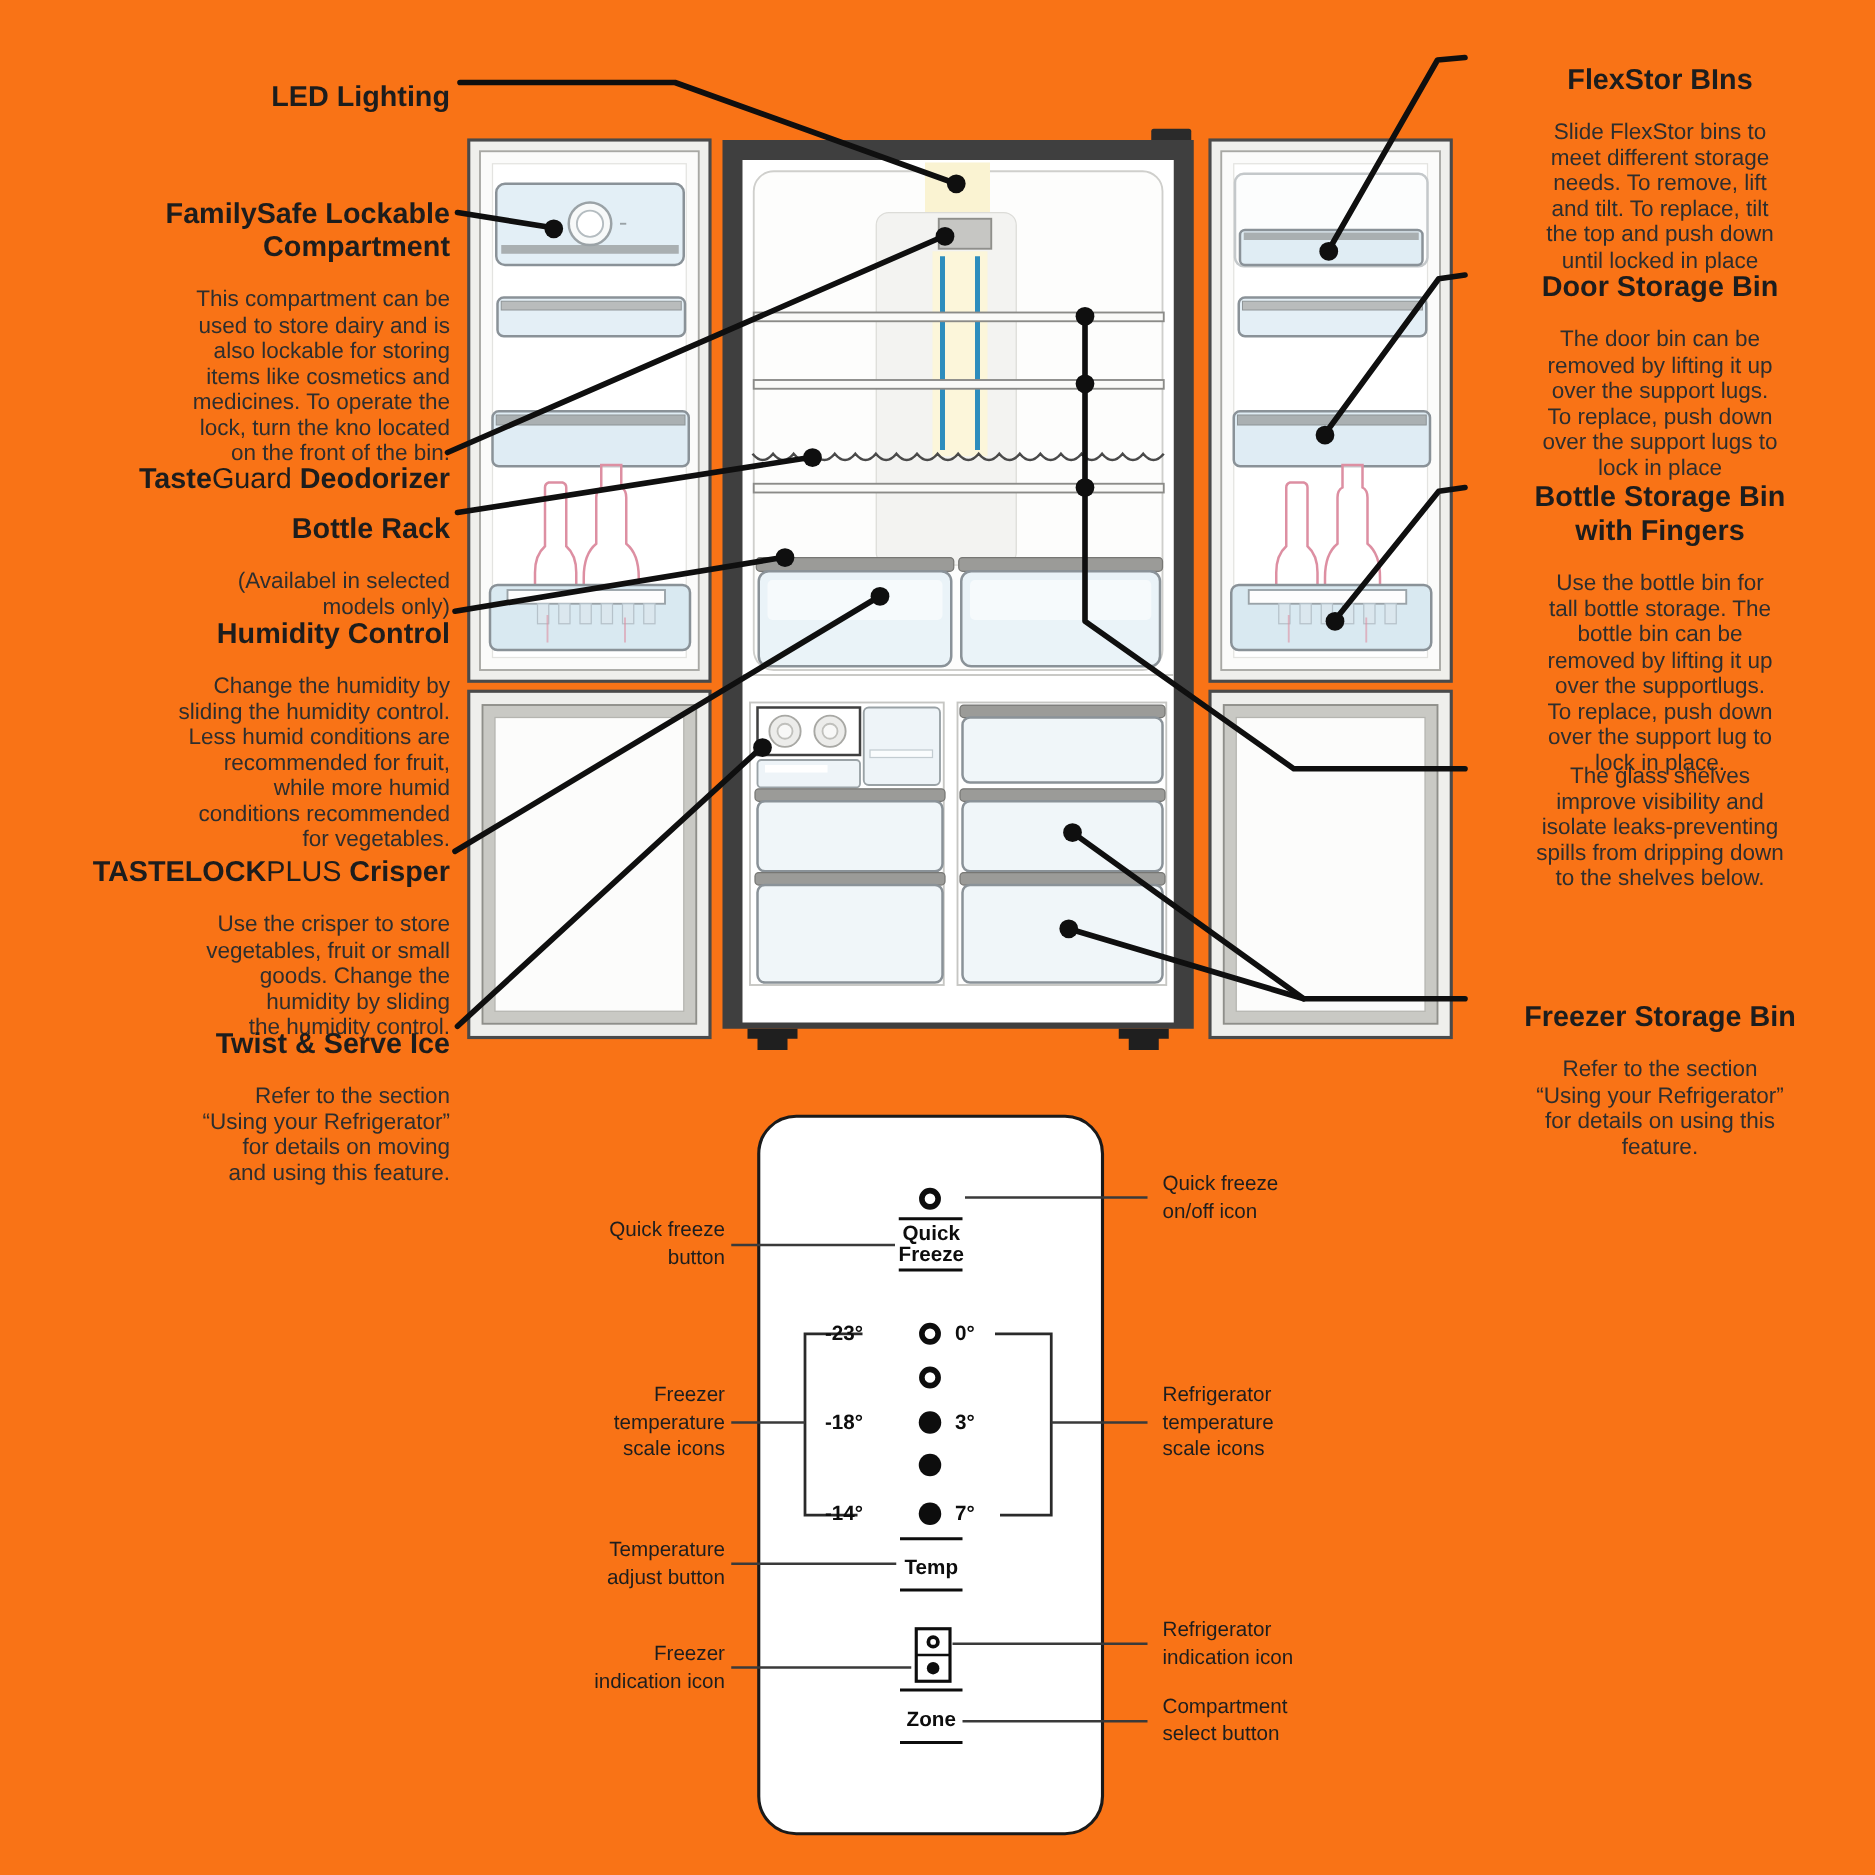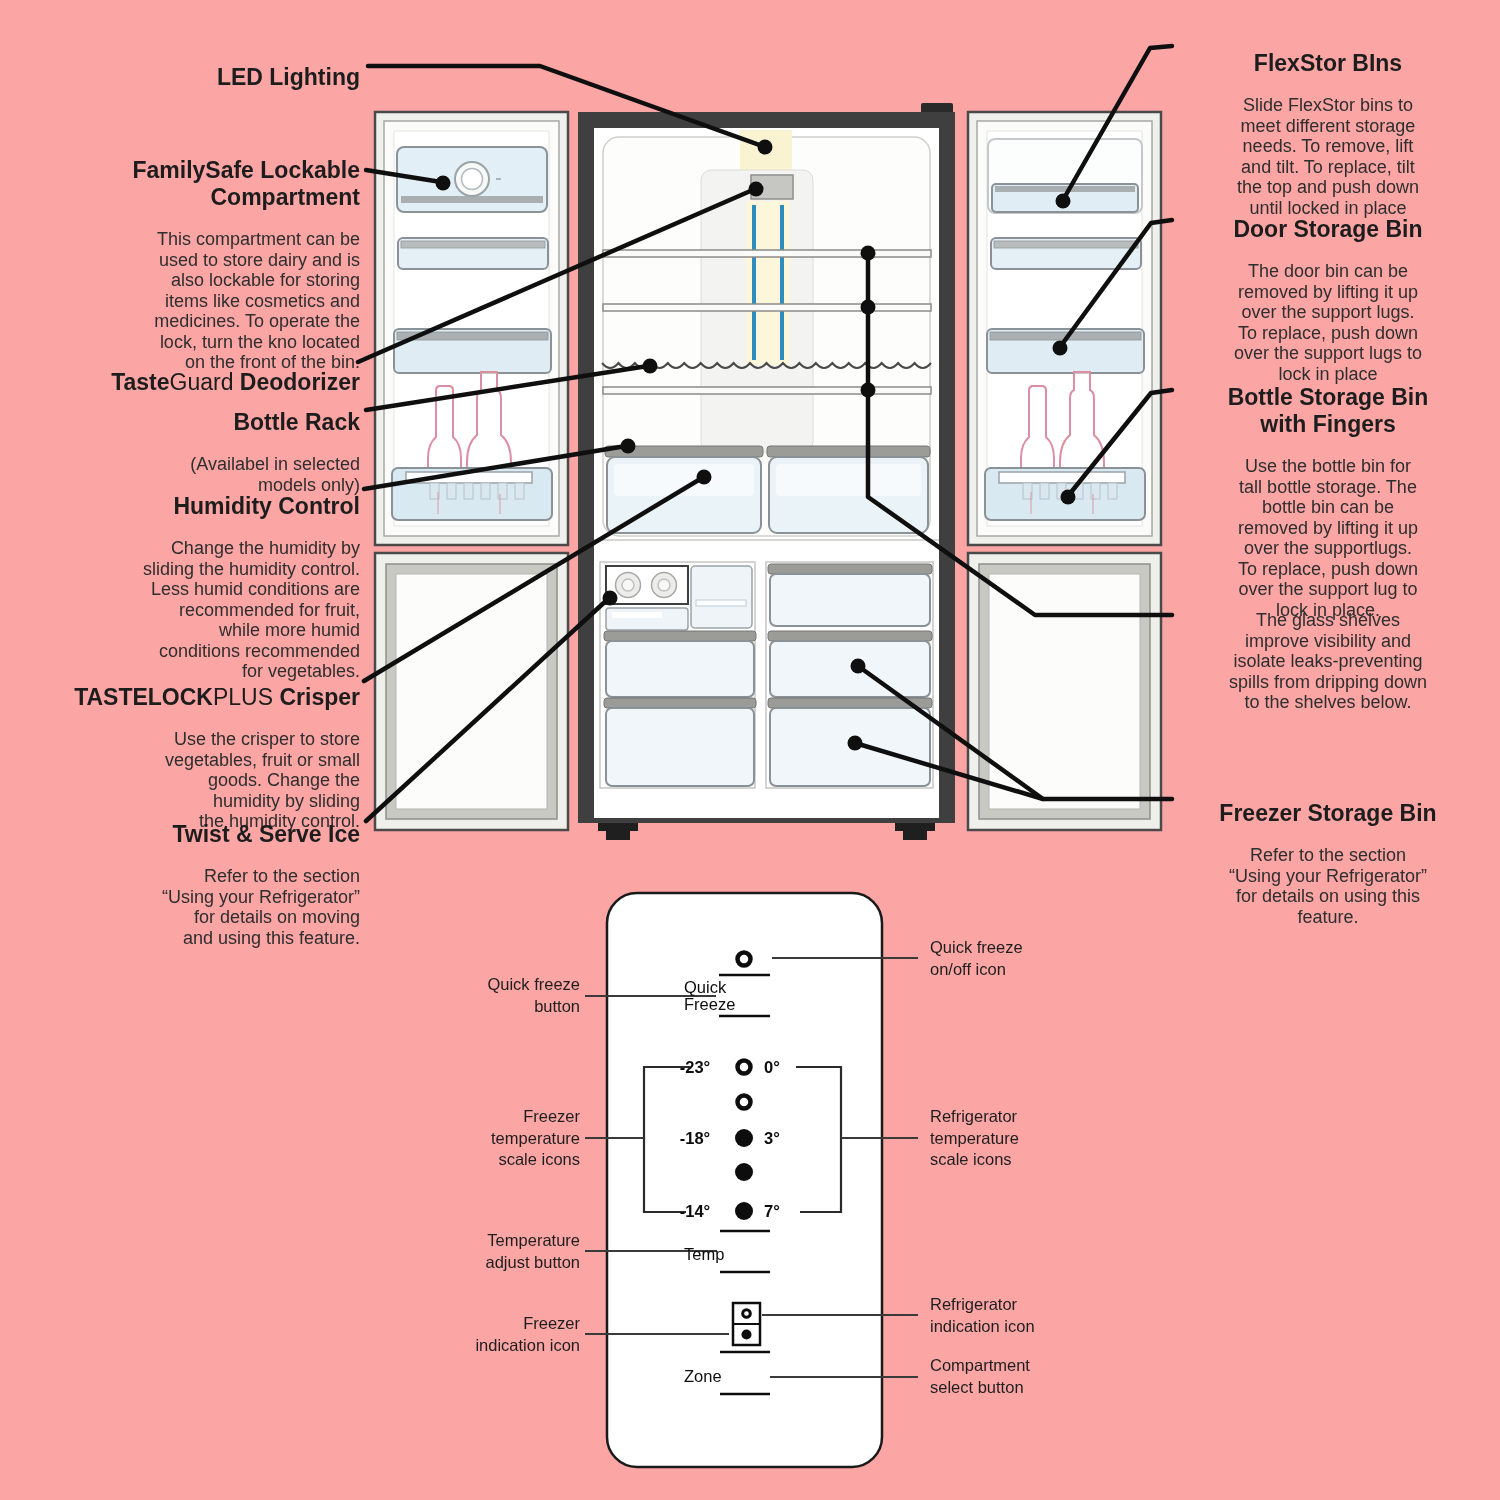--- a/index.html
+++ b/index.html
@@ -1,31 +1,31 @@
 <!DOCTYPE html>
 <html><head>
 <meta charset="utf-8">
 <style>
   html,body{margin:0;padding:0;background:#fff;}
-  #canvas{position:relative;width:1500px;height:1500px;background:#fca5a5;overflow:hidden;
+  #canvas{position:relative;width:1500px;height:1500px;background:#f97316;overflow:hidden;
           font-family:"Liberation Sans","DejaVu Sans",sans-serif;color:#2a2a2a;}
   svg#art{position:absolute;left:0;top:0;}
   .feat{position:absolute;white-space:pre-line;}
   .feat.left{right:1140px;text-align:right;width:300px;}
   .feat.right{left:1178px;text-align:center;width:300px;}
   .ftitle{font-size:23px;line-height:27px;font-weight:bold;color:#1d1d1d;}
   .ftitle .reg{font-weight:normal;}
   .fdesc{font-size:18px;line-height:20.5px;color:#2e2e2e;}
   .cp-label{position:absolute;white-space:pre-line;font-size:16.5px;line-height:21.5px;color:#1e1e1e;}
   .cp-label.l{right:920px;text-align:right;width:220px;}
   .cp-label.r{left:930px;text-align:left;width:220px;}
-  .cp-btn{position:absolute;left:684px;width:122px;font-weight:normal;
+  .cp-btn{position:absolute;left:684px;width:122px;text-align:center;font-weight:bold;
           font-size:16.5px;line-height:16.5px;color:#0d0d0d;white-space:pre-line;}
   .tick{position:absolute;font-size:16.5px;font-weight:bold;color:#0d0d0d;line-height:22px;}
-  .tick.tl{right:770px;width:70px;text-align:center;}
+  .tick.tl{right:770px;width:70px;text-align:left;}
   .tick.tr{left:764px;width:70px;text-align:left;}
 </style>
 </head>
 <body>
 
 <div id="canvas">
 
 <svg id="art" width="1500" height="1500" viewBox="0 0 1500 1500">
   <defs>
 

